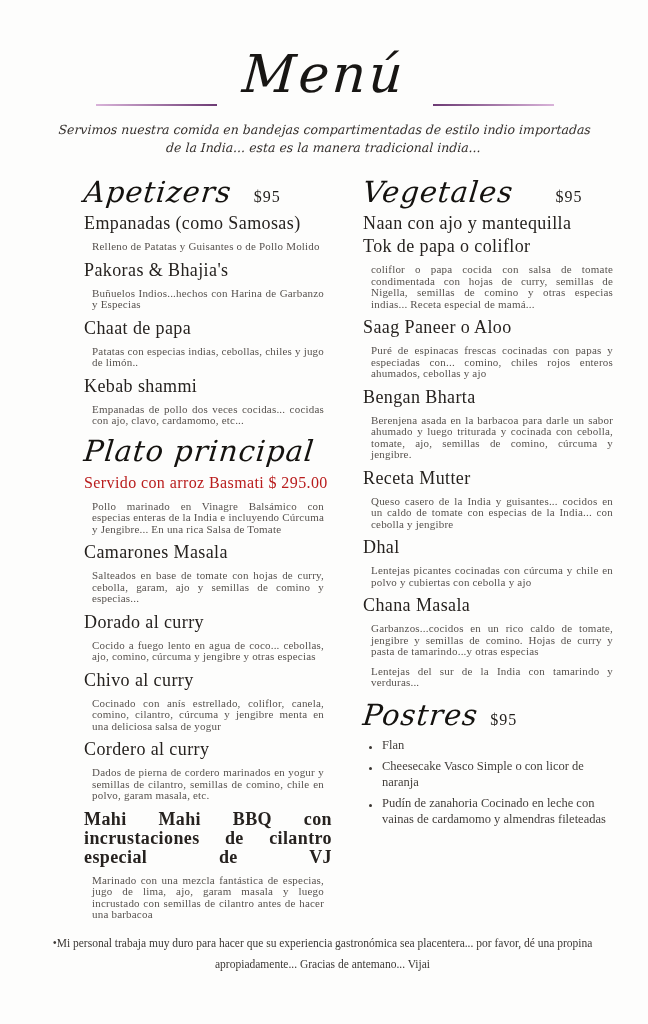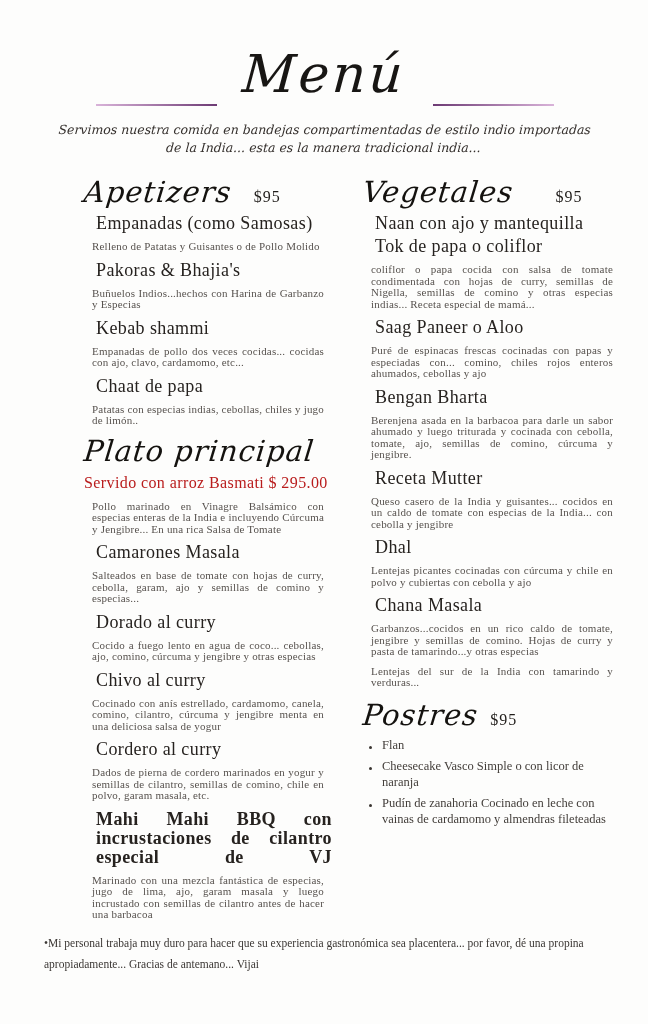--- a/index.html
+++ b/index.html
@@ -33,41 +33,41 @@
   .script {
     font-family:"DejaVu Serif", serif; font-style:italic; font-weight:500;
     font-size:29px; line-height:32px; color:#14120f;
     letter-spacing:1px; transform:skewX(-6deg); display:inline-block;
   }
   .price { font-size:16px; color:#201d1a; margin-left:22px; letter-spacing:1px; }
   .price.wide   { margin-left:42px; }
   .price.narrow { margin-left:12px; }
   .item { margin:0 0 4px 0; }
   .item-name {
-    margin:0 0 1px 12px; font-weight:400; font-size:18px; line-height:19px;
+    margin:0 0 1px 0; font-weight:400; font-size:18px; line-height:19px;
     color:#26221f; letter-spacing:0.4px;
   }
   .item-name.justify { text-align:justify; text-align-last:justify; font-weight:700; }
   .item-desc {
     margin:8px; font-size:11px; line-height:11.5px;
     color:#57524e; text-align:justify; letter-spacing:0.2px;
   }
   .note { margin:4px 0 6px 0; font-size:16px; line-height:20px; color:#b91c1c; letter-spacing:0.4px; }
   
   .dessert-list { list-style:none; margin:4px 0 0 0; padding:0 0 0 6px; }
   .dessert { display:flex; margin:0 0 5px 0; }
   .dot {
     width:3px; height:3px; border-radius:50%; background:#3a3531;
     margin:9px 10px 0 0; flex:0 0 auto;
   }
   .dessert-label { font-size:12.5px; line-height:16px; color:#423d39; }
   
   .footer {
     position:absolute; top:933px; left:44px; right:47px; margin:0;
-    font-size:11.5px; line-height:1.8; color:#3b3734;
+    text-align:center; font-size:11.5px; line-height:1.8; color:#3b3734;
   }
 </style>
 </head>
 <body>
 
 <div class="page">
 
   <span class="flourish left"></span>
   <h1 class="title">Menú</h1>
   <span class="flourish right"></span>
@@ -82,47 +82,47 @@
 
     <div class="item">
       <h3 class="item-name">Empanadas (como Samosas)</h3>
       <p class="item-desc">Relleno de Patatas y Guisantes o de Pollo Molido</p>
     </div>
     <div class="item">
       <h3 class="item-name">Pakoras &amp; Bhajia's</h3>
       <p class="item-desc">Buñuelos Indios...hechos con Harina de Garbanzo y Especias</p>
     </div>
     <div class="item">
+      <h3 class="item-name">Chaat de papa</h3>
+      <p class="item-desc">Patatas con especias indias, cebollas, chiles y jugo de limón..</p>
+    </div>
+    <div class="item">
       <h3 class="item-name">Kebab shammi</h3>
       <p class="item-desc">Empanadas de pollo dos veces cocidas... cocidas con ajo, clavo, cardamomo, etc...</p>
-    </div>
-    <div class="item">
-      <h3 class="item-name">Chaat de papa</h3>
-      <p class="item-desc">Patatas con especias indias, cebollas, chiles y jugo de limón..</p>
     </div>
 
     <div class="heading-row mt">
       <span class="script">Plato principal</span>
     </div>
     <p class="note">Servido con arroz Basmati $ 295.00</p>
 
     <div class="item">
       <p class="item-desc">Pollo marinado en Vinagre Balsámico con especias enteras de la India e incluyendo Cúrcuma y Jengibre... En una rica Salsa de Tomate</p>
     </div>
     <div class="item">
       <h3 class="item-name">Camarones Masala</h3>
       <p class="item-desc">Salteados en base de tomate con hojas de curry, cebolla, garam, ajo y semillas de comino y especias...</p>
     </div>
     <div class="item">
       <h3 class="item-name">Dorado al curry</h3>
       <p class="item-desc">Cocido a fuego lento en agua de coco... cebollas, ajo, comino, cúrcuma y jengibre y otras especias</p>
     </div>
     <div class="item">
       <h3 class="item-name">Chivo al curry</h3>
-      <p class="item-desc">Cocinado con anís estrellado, cardamomo, canela, comino, cilantro, cúrcuma y jengibre menta en una deliciosa salsa de yogur</p>
+      <p class="item-desc">Cocinado con anís estrellado, coliflor, canela, comino, cilantro, cúrcuma y jengibre menta en una deliciosa salsa de yogur</p>
     </div>
     <div class="item">
       <h3 class="item-name">Cordero al curry</h3>
       <p class="item-desc">Dados de pierna de cordero marinados en yogur y semillas de cilantro, semillas de comino, chile en polvo, garam masala, etc.</p>
     </div>
     <div class="item">
       <h3 class="item-name justify">Mahi Mahi BBQ con incrustaciones de cilantro especial de VJ</h3>
       <p class="item-desc">Marinado con una mezcla fantástica de especias, jugo de lima, ajo, garam masala y luego incrustado con semillas de cilantro antes de hacer una barbacoa</p>
     </div>
   </div>

